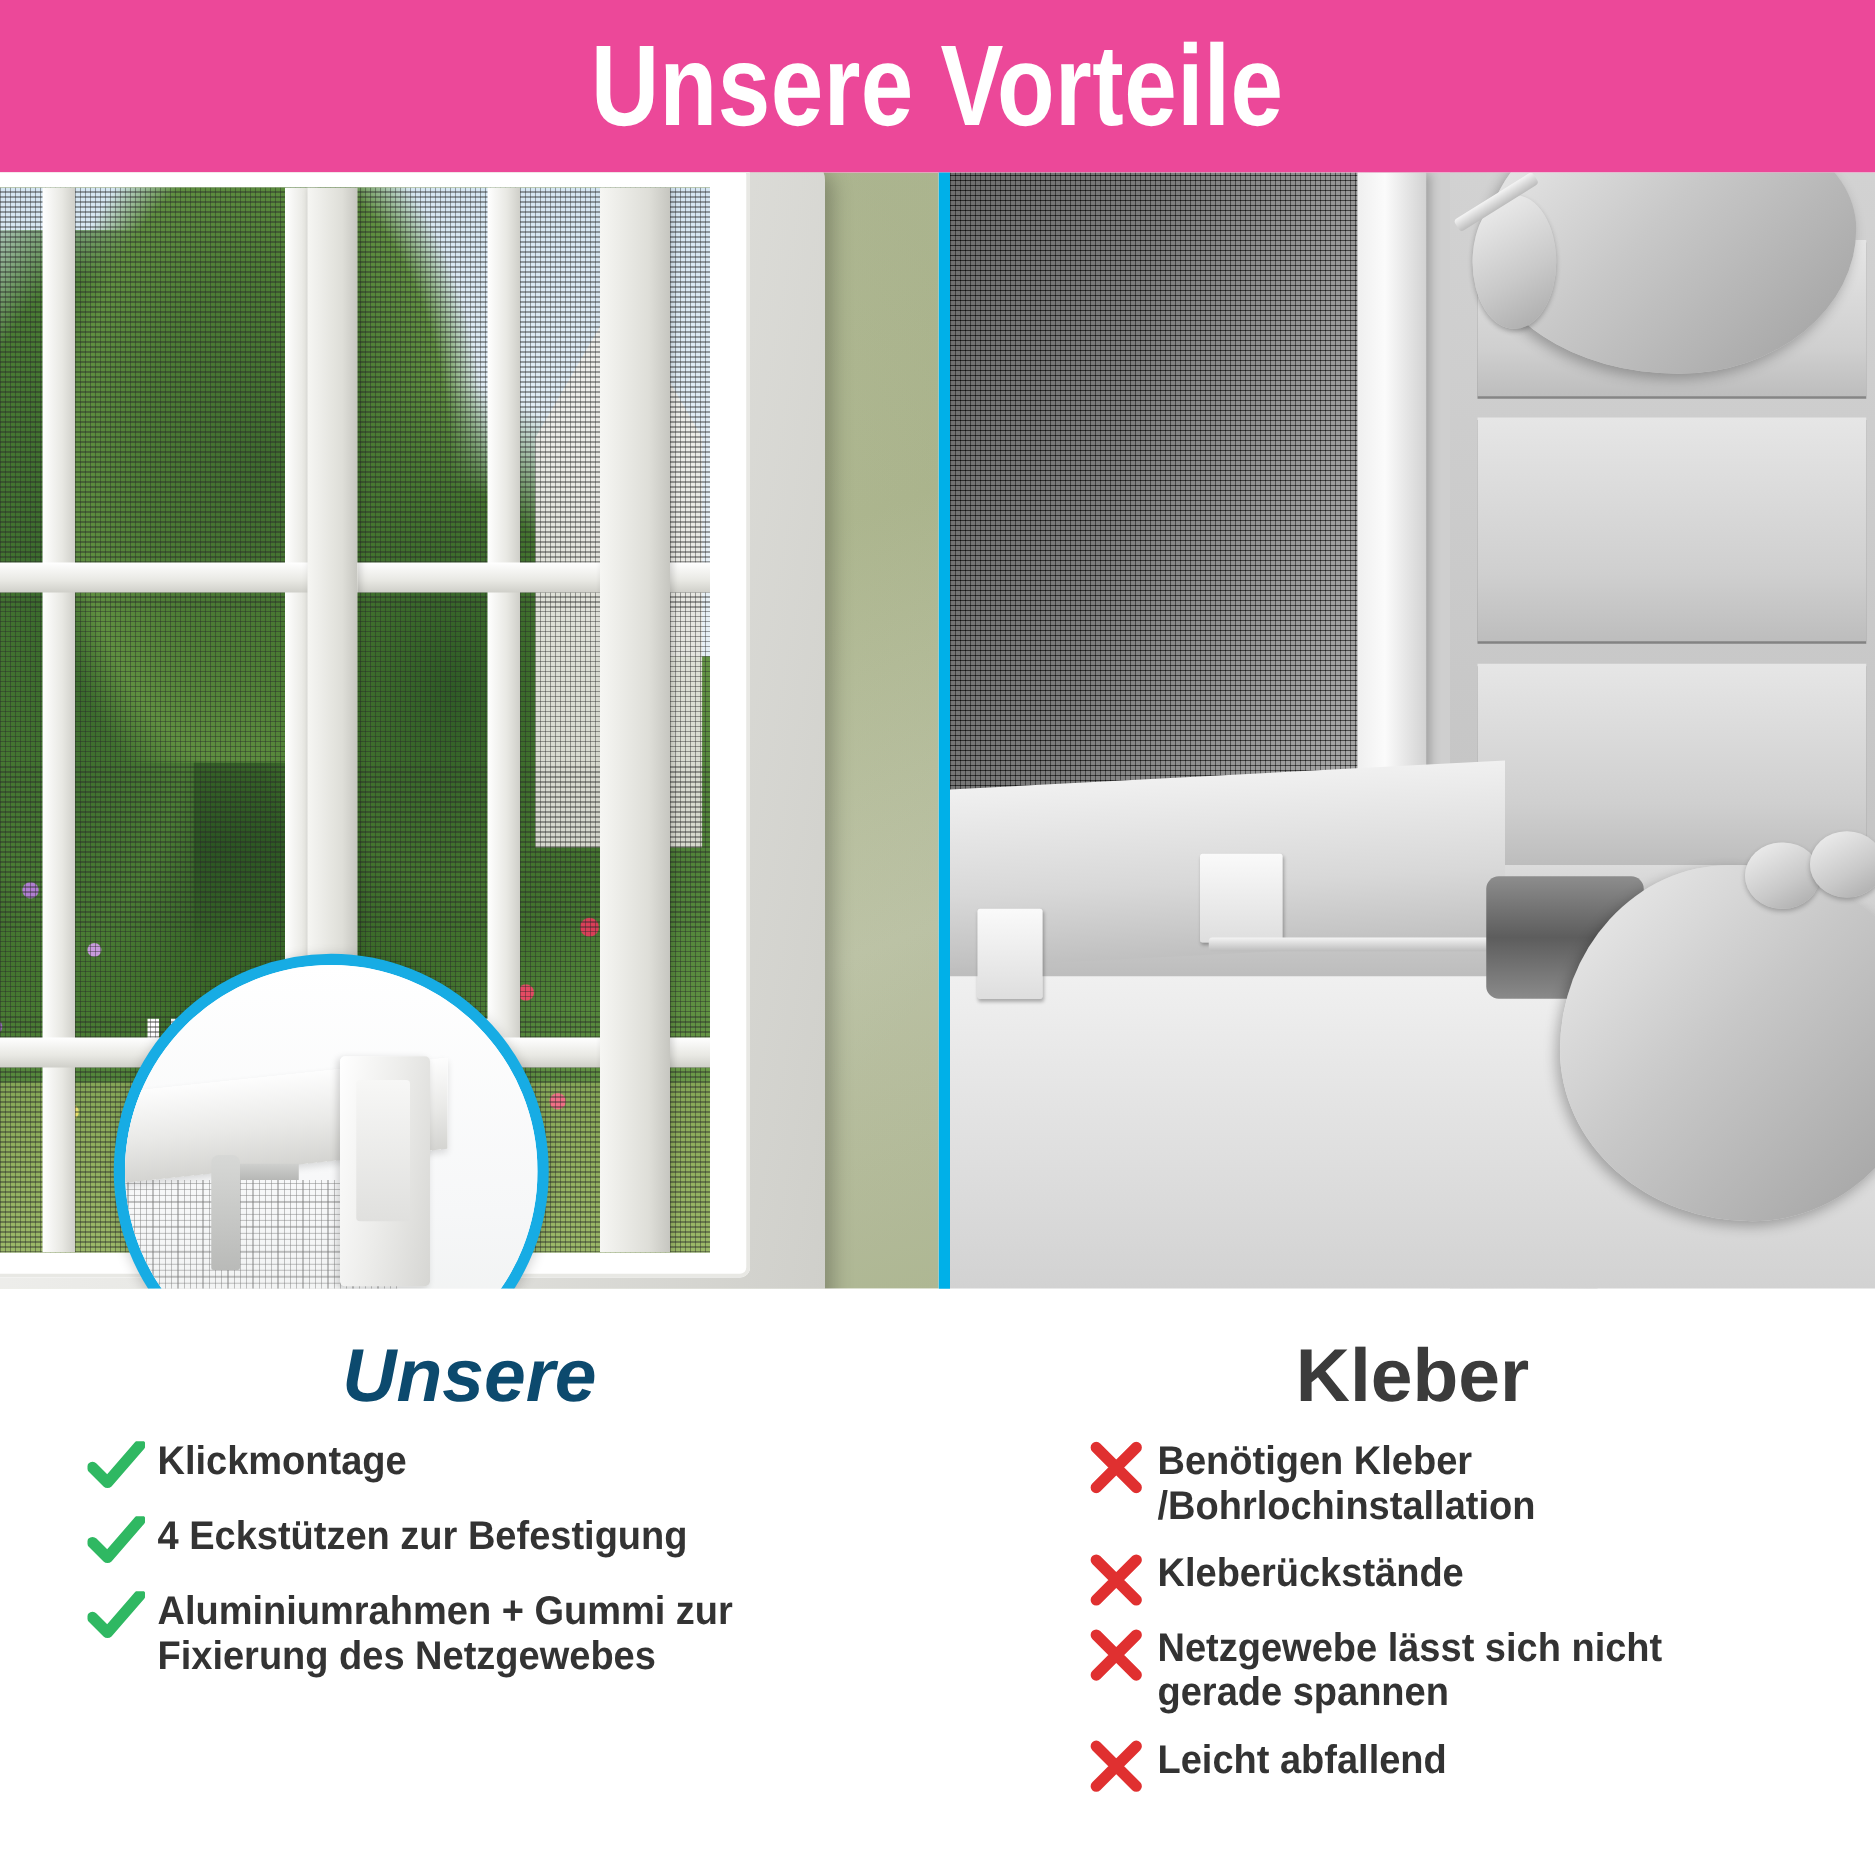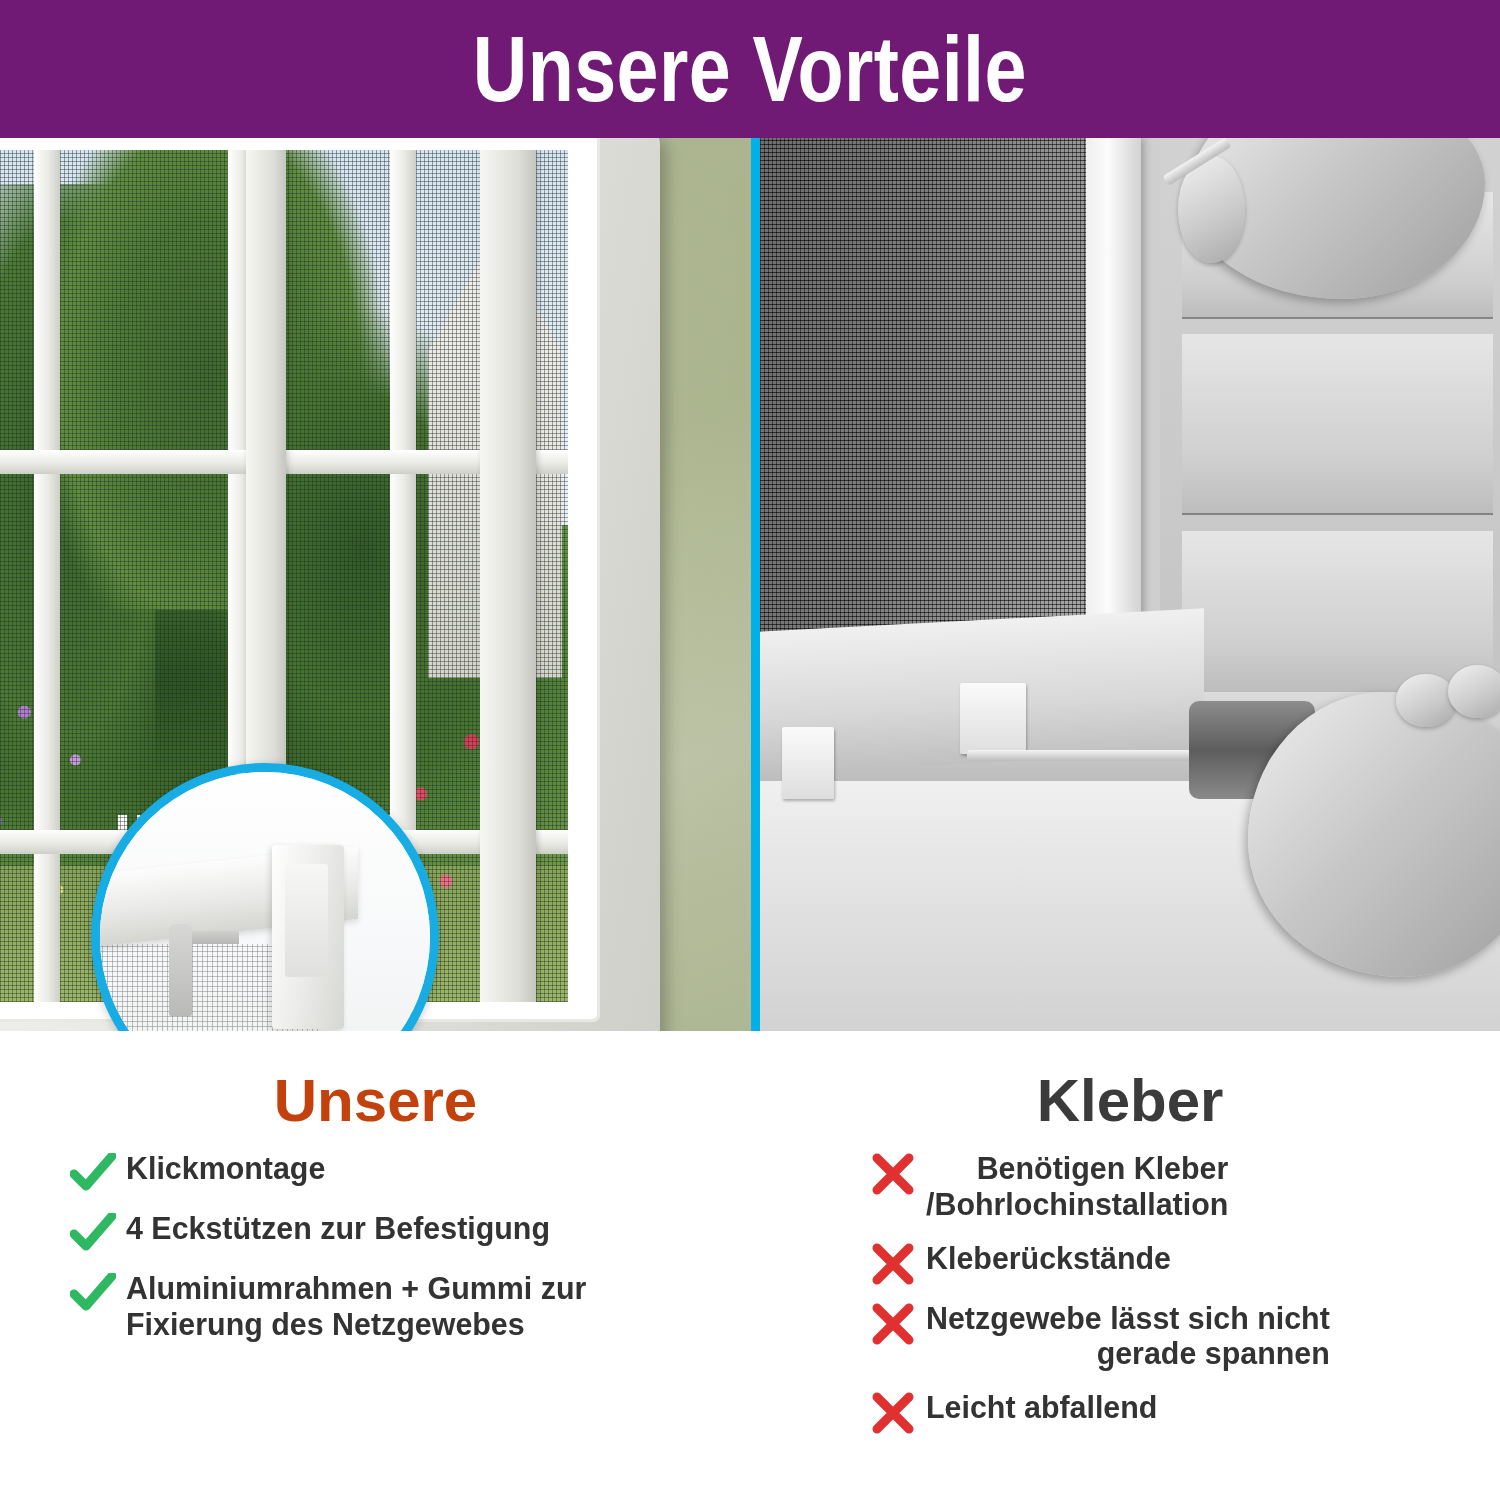--- a/index.html
+++ b/index.html
@@ -3,21 +3,21 @@
 <meta charset="utf-8">
 <style>
   html,body{margin:0;padding:0;background:#fff;}
   body{width:1500px;height:1500px;overflow:hidden;
        font-family:"Liberation Sans","DejaVu Sans",sans-serif;}
 
   .infographic{position:relative;width:1500px;height:1500px;background:#ffffff;}
 
   
   .header-bar{position:absolute;left:0;top:0;width:1500px;height:138px;
-              background:#701a75;display:flex;align-items:center;justify-content:center;}
+              background:#ec4899;display:flex;align-items:center;justify-content:center;}
   .header-title{color:#ffffff;font-size:92px;font-weight:bold;letter-spacing:0.5px;
                 transform:scaleX(0.82);transform-origin:center;white-space:nowrap;
                 line-height:1;font-family:"Liberation Sans",sans-serif;}
 
   
   .photo-row{position:absolute;left:0;top:138px;width:1500px;height:893px;}
   .photo{position:absolute;top:0;height:893px;overflow:hidden;}
   .photo-left{left:0;width:751px;}
   .photo-right{left:760px;width:740px;}
 
@@ -133,26 +133,26 @@
   .driver-grip{position:absolute;background:linear-gradient(#8d8d8d,#5d5d5d 50%,#8a8a8a);border-radius:10px;}
 
   
   .bottom{position:absolute;left:0;top:1031px;width:1500px;height:469px;background:#ffffff;}
   .col{position:absolute;top:0;height:469px;}
   .col-left{left:0;width:751px;}
   .col-right{left:760px;width:740px;}
 
   .col-head{text-align:center;font-weight:bold;font-size:60px;line-height:1;
             margin-top:40px;font-family:"Liberation Sans",sans-serif;}
-  .head-ours{color:#c2410c;}
+  .head-ours{color:#0c4a6e;font-style:italic;}
   .head-others{color:#3B3B3B;}
 
   .bullets{margin-top:20px;padding:0;list-style:none;}
   .col-left .bullets{margin-left:70px;}
-  .col-right .bullets{margin-left:110px;text-align:right;}
+  .col-right .bullets{margin-left:110px;}
 
   .bullet{display:flex;align-items:flex-start;margin-bottom:18px;}
   .bullet-icon{flex:0 0 auto;width:46px;height:42px;margin-right:10px;position:relative;top:2px;}
   .bullet-text{color:#333333;font-weight:bold;font-size:32px;line-height:1.12;
                transform:scaleX(0.95);transform-origin:left center;
                font-family:"Liberation Sans",sans-serif;white-space:pre-line;}
 </style>
 </head>
 <body>
 

